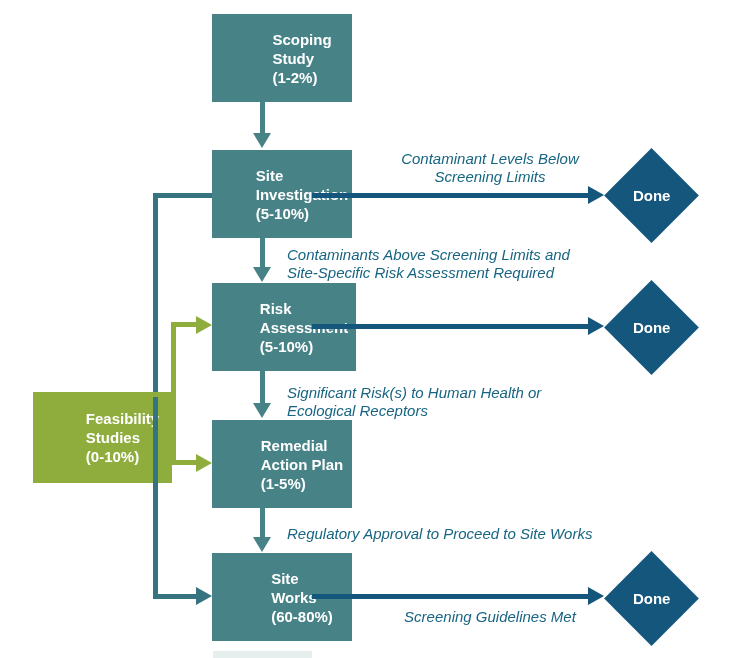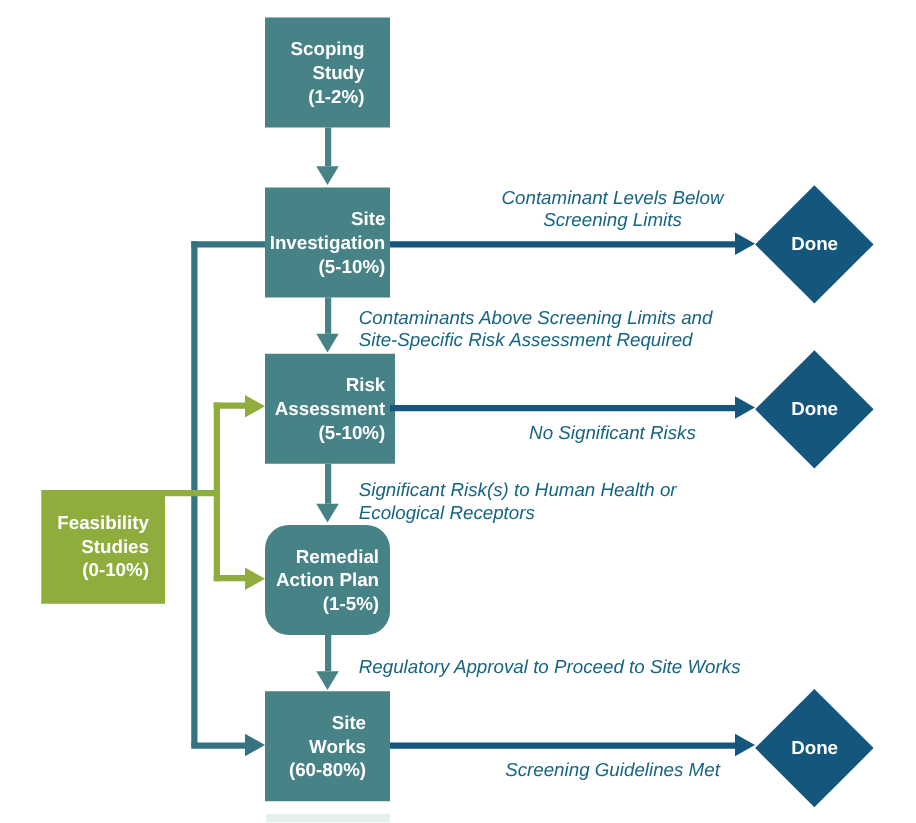--- a/index.html
+++ b/index.html
@@ -20,26 +20,27 @@
     width:733px;
     height:658px;
     background:#ffffff;
     overflow:hidden;
   }
   .box{
     position:absolute;
     display:flex;
     align-items:center;
     justify-content:center;
-    text-align:right;
+    text-align:left;
     color:var(--boxtext);
     font-weight:bold;
     font-size:15px;
     line-height:19px;
     white-space:pre-line;
+    padding-left:40px;
   }
   .box.teal{background:var(--teal);}
   .box.green{background:var(--green);}
   .diamond{
     position:absolute;
     width:67px;
     height:67px;
     background:var(--darkblue);
     transform:rotate(45deg);
     display:flex;
@@ -86,21 +87,21 @@
 (1-2%)</div>
 
   <div class="box teal" style="left:212px;top:150px;width:100px;height:88px;">Site
 Investigation
 (5-10%)</div>
 
   <div class="box teal" style="left:212px;top:283px;width:104px;height:88px;">Risk
 Assessment
 (5-10%)</div>
 
-  <div class="box teal" style="left:212px;top:420px;width:100px;height:88px;border-radius:19px;">Remedial
+  <div class="box teal" style="left:212px;top:420px;width:100px;height:88px;">Remedial
 Action Plan
 (1-5%)</div>
 
   <div class="box teal" style="left:212px;top:553px;width:100px;height:88px;">Site
 Works
 (60-80%)</div>
 
   <div class="box green" style="left:33px;top:349px;width:99px;height:91px;margin-top:43px;">Feasibility
 Studies
 (0-10%)</div>
@@ -148,21 +149,20 @@
   <div class="line green" style="left:171px;top:460px;width:25px;height:5px;"></div>
   <div class="head right-green" style="left:196px;top:454px;"></div>
 
 
   <div class="annot" style="left:287px;top:246px;width:300px;">Contaminants Above Screening Limits and
 Site-Specific Risk Assessment Required</div>
 
   <div class="annot center" style="left:380px;top:150px;width:220px;">Contaminant Levels Below
 Screening Limits</div>
 
-  <div class="annot center" style="left:390px;top:338px;width:200px;">No Significant Risks</div>
 
   <div class="annot" style="left:287px;top:525px;width:320px;">Regulatory Approval to Proceed to Site Works</div>
 
   <div class="annot" style="left:287px;top:384px;width:300px;">Significant Risk(s) to Human Health or
 Ecological Receptors</div>
 
   <div class="annot center" style="left:380px;top:608px;width:220px;">Screening Guidelines Met</div>
 
   <div class="strip" style="left:213px;top:651px;width:99px;height:7px;"></div>
 

